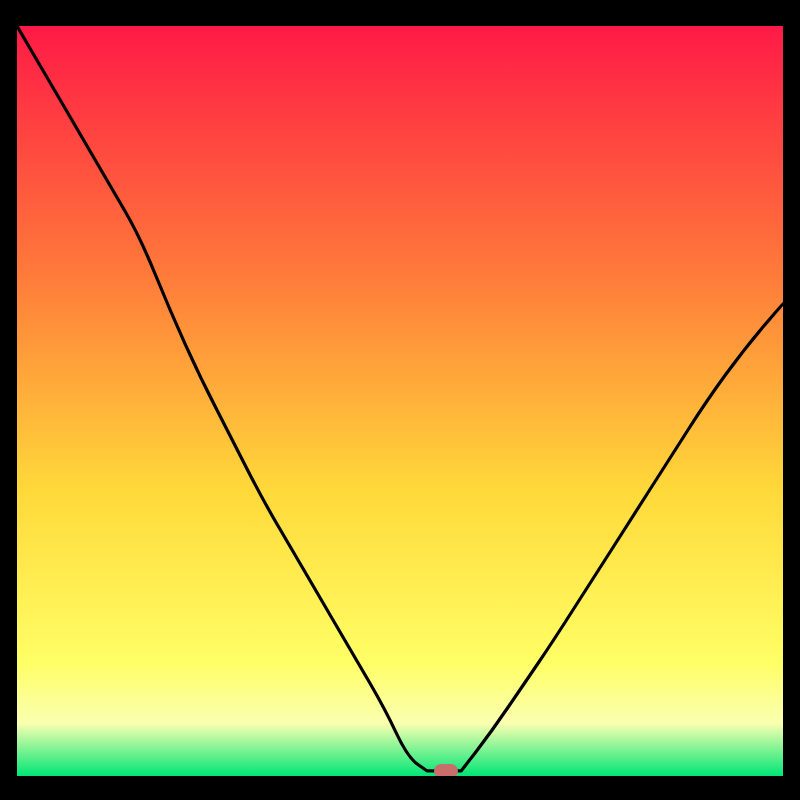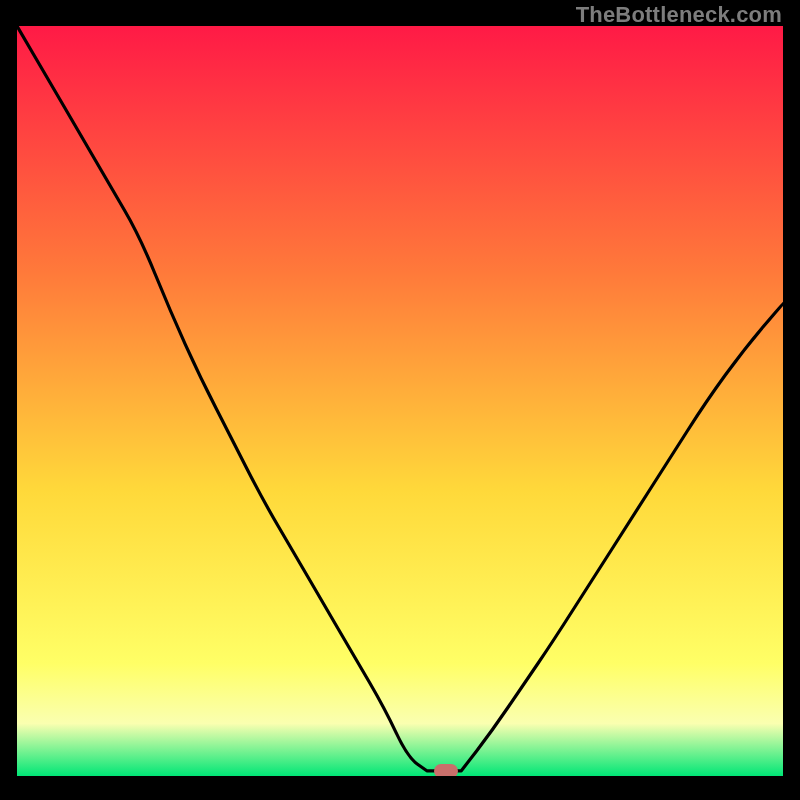--- a/index.html
+++ b/index.html
@@ -45,21 +45,20 @@
     background: #c96f6b;
     border-radius: 7px;
     z-index: 3;
   }
 </style>
 </head>
 <body>
 
 <div class="frame">
 
-  <div class="watermark">TheBottleneck.com</div>
 
   <div class="plot-area">
     <svg id="plot-svg" width="766" height="750" viewBox="0 0 766 750">
       <defs>
         <linearGradient id="bg-grad" x1="0" y1="0" x2="0" y2="1">
           <stop id="g0" offset="0%" stop-color="#ff1a46"></stop>
           <stop id="g1" offset="33%" stop-color="#ff7a3a"></stop>
           <stop id="g2" offset="62%" stop-color="#ffd93a"></stop>
           <stop id="g3" offset="85%" stop-color="#ffff66"></stop>
           <stop id="g3b" offset="93%" stop-color="#faffb0"></stop>

